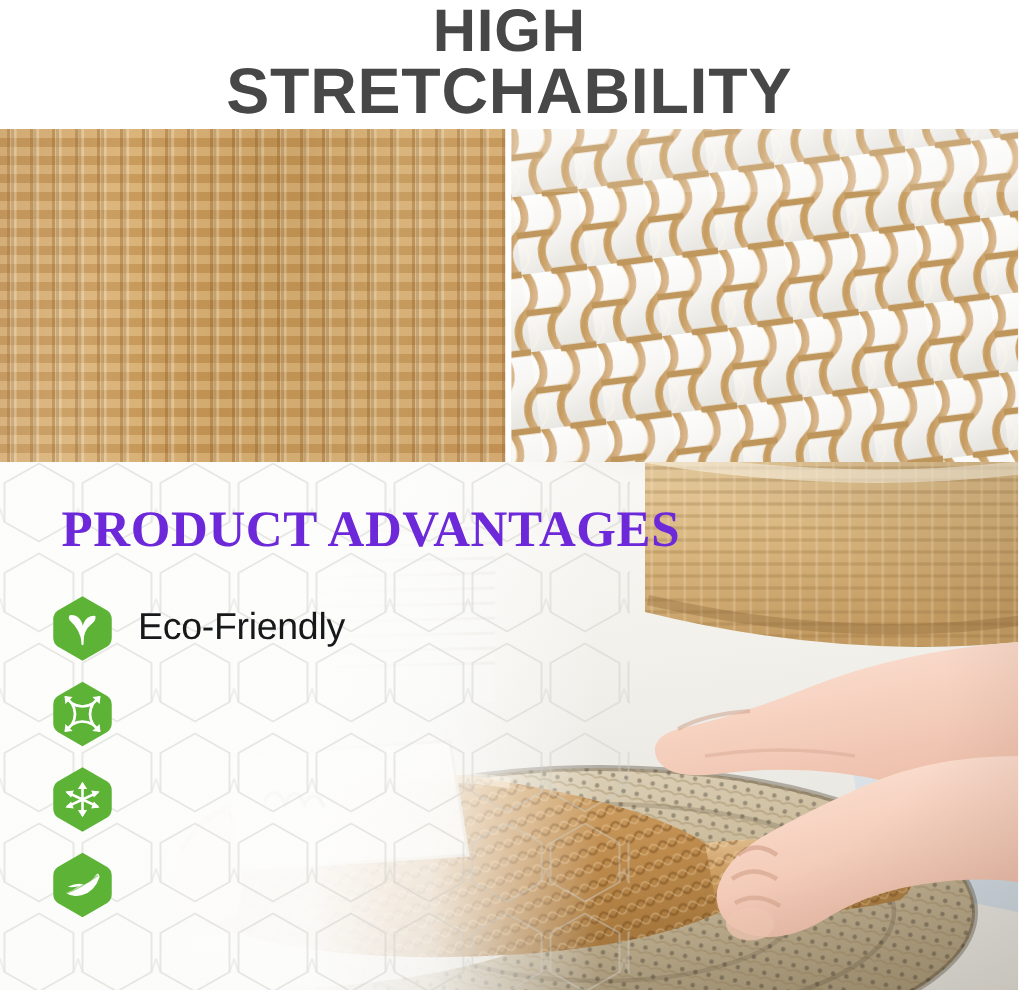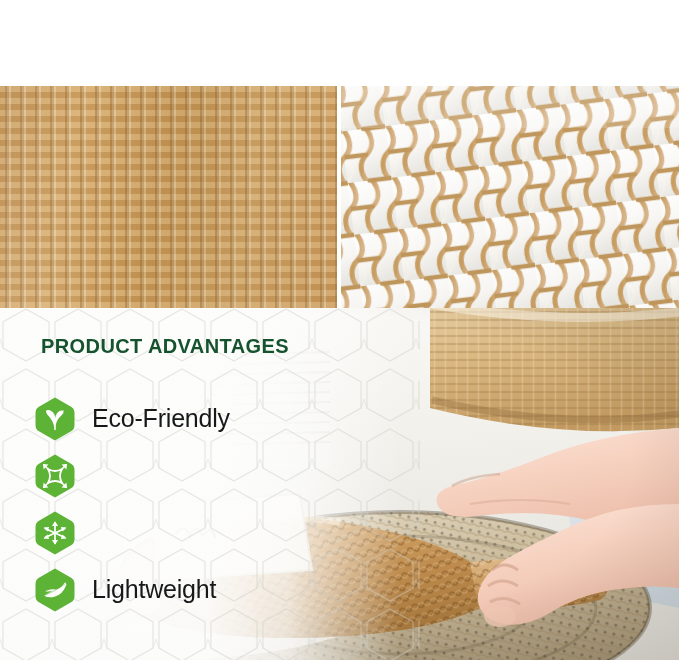--- a/index.html
+++ b/index.html
@@ -167,25 +167,25 @@
       rgba(253,253,252,0.80) 72%,
       rgba(253,253,252,0.30) 90%,
       rgba(253,253,252,0.00) 100%);
   }
 
   
   .advantages-heading {
     position: absolute;
     left: 41px; top: 335px;
     z-index: 10;
-    font-family: Liberation Sans, sans-serif;
+    font-family: Liberation Serif, serif;
     font-weight: bold;
-    font-size: 20px;
+    font-size: 34px;
     letter-spacing: 0.4px;
-    color: #14532d;
+    color: #6d28d9;
     white-space: nowrap;
   }
   .advantage-list {
     position: absolute;
     left: 34px; top: 390px;
     z-index: 10;
     width: 350px;
   }
   .advantage-row {
     position: relative;
@@ -221,20 +221,24 @@
     color: #17181a;
     white-space: nowrap;
     letter-spacing: -0.2px;
   }
 </style>
 </head>
 <body>
 
 <div id="page">
 
+  <div class="header">
+    <div class="title-line title-line-1">HIGH</div>
+    <div class="title-line title-line-2">STRETCHABILITY</div>
+  </div>
 
   <div class="compare-strip">
 
     <div class="panel-unstretched">
       <div class="slit-layer"></div>
       <div class="sheen"></div>
     </div>
 
     <div class="panel-gap"></div>
 
@@ -504,17 +508,16 @@
         <svg class="hexbg" viewBox="0 0 42 46">
           <path d="M21 1.5 L37.5 11 Q40.5 13, 40.5 17 L40.5 29 Q40.5 33, 37.5 35 L21 44.5 L4.5 35 Q1.5 33, 1.5 29 L1.5 17 Q1.5 13, 4.5 11 Z" fill="#5cb335"></path>
         </svg>
         <svg class="glyph" viewBox="0 0 26 26">
           <path d="M24.4 7.6 Q21 17.6, 12.4 19.8 Q6 21.4, 2 18.4 Q6.6 16.6, 10.6 13.6
                    Q6.4 15, 3.2 14.2 Q9 11.4, 13.6 12.6 Q18.8 11.2, 22 6.4
                    Q23.8 4.2, 24.4 7.6 Z" fill="#ffffff"></path>
           <path d="M2.2 18.6 Q11 15.4, 23.4 6.6" fill="none" stroke="#5cb335" stroke-width="1" opacity="0.55"></path>
         </svg>
       </span>
-      <span class="advantage-label">Lightweight</span>
     </div>
   </div>
 
 </div>
 
 </body></html>

